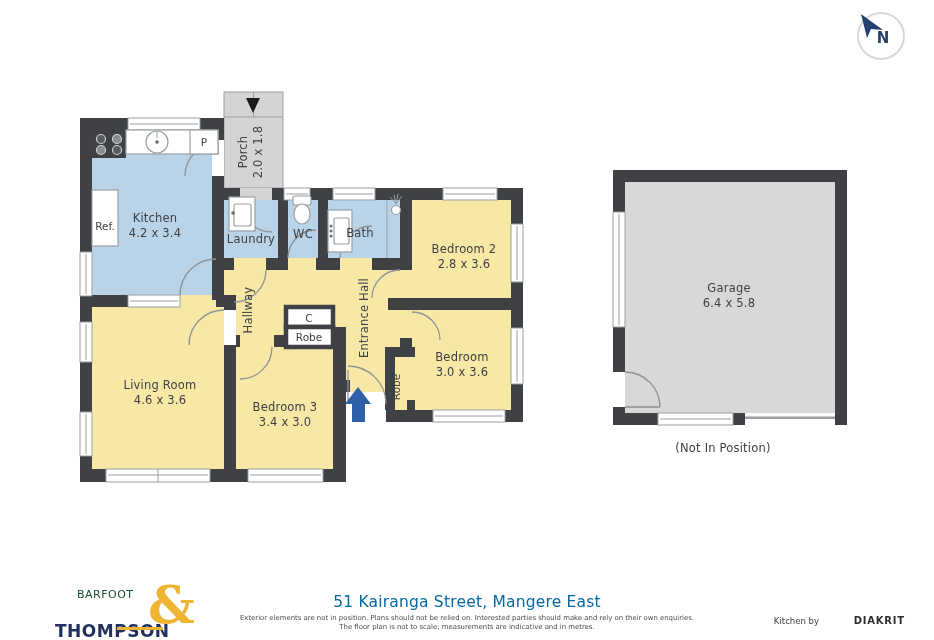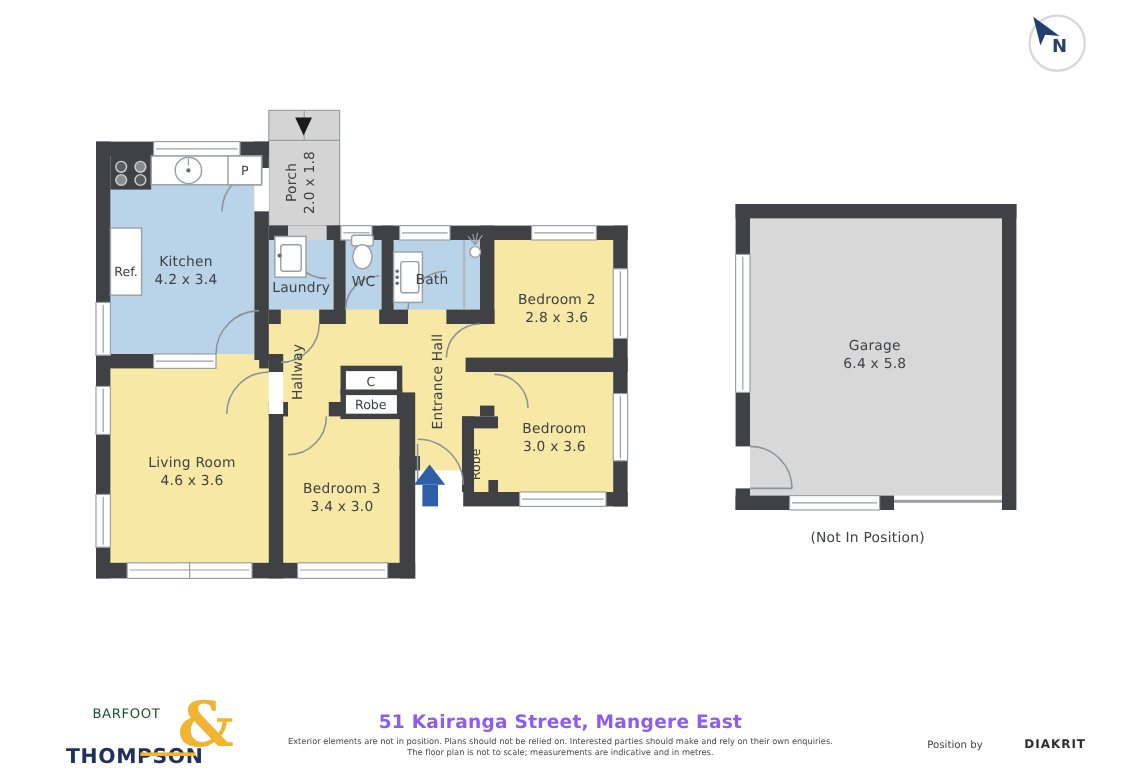--- a/index.html
+++ b/index.html
@@ -23,21 +23,21 @@
   .footer{position:absolute;left:0;top:585px;width:934px;height:55px;}
   .logo{position:absolute;left:55px;top:1px;width:150px;height:50px;}
   .logo .amp{position:absolute;left:93px;top:-12px;font-size:52px;font-weight:700;
              color:#efb532;font-family:"DejaVu Serif",serif;z-index:0;}
   .logo .l1{position:absolute;left:22px;top:2px;font-size:11px;font-weight:400;color:#14532d;
             letter-spacing:.5px;z-index:1;}
   .logo .l2{position:absolute;left:0px;top:35px;font-size:17px;font-weight:700;color:#20305f;
             letter-spacing:.5px;z-index:1;}
   .logo .tagline-bar{position:absolute;left:62px;top:41px;width:46px;height:3px;background:#efb532;z-index:1;}
   .addr{position:absolute;left:234px;top:8px;width:466px;text-align:center;
-        font-size:15.5px;font-weight:700;color:#8b5cf6;letter-spacing:.2px;}
+        font-size:15.5px;font-weight:400;color:#0369a1;letter-spacing:.2px;}
   .disc{position:absolute;left:117px;top:29px;width:700px;text-align:center;
         font-size:6.9px;color:#4a4a4a;line-height:8.5px;}
   .produced{position:absolute;right:29px;top:30px;font-size:8.5px;color:#3f3f3f;}
   .produced b{font-size:10px;letter-spacing:.8px;color:#2e2e2e;margin-left:32px;}
 </style>
 </head>
 <body>
 
 
 
@@ -258,19 +258,19 @@
     <span class="l1">BARFOOT</span>
     <span class="l2">THOMPSON</span>
     <span class="tagline-bar"></span>
   </div>
   <div class="addr">51 Kairanga Street, Mangere East</div>
   <div class="disc">
     <div>Exterior elements are not in position. Plans should not be relied on. Interested parties should make and rely on their own enquiries.</div>
     <div>The floor plan is not to scale; measurements are indicative and in metres.</div>
   </div>
   <div class="produced">
-    <span>Position by</span>
+    <span>Kitchen by</span>
     <b>DIAKRIT</b>
   </div>
 </div>
 
 
 
 
 </body></html>

